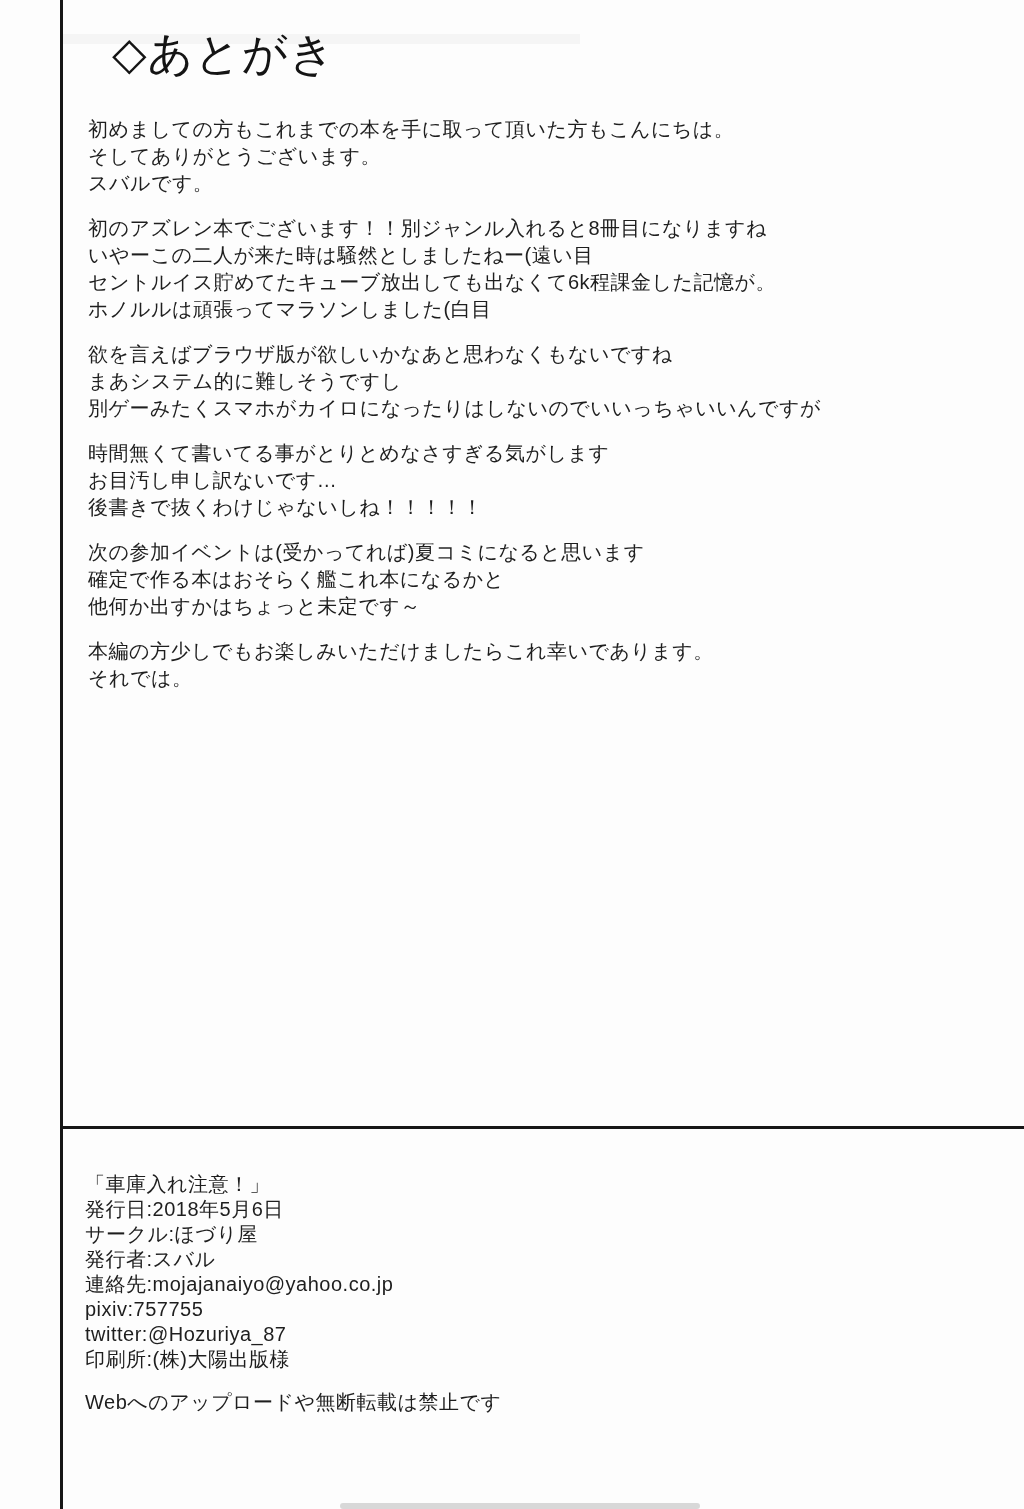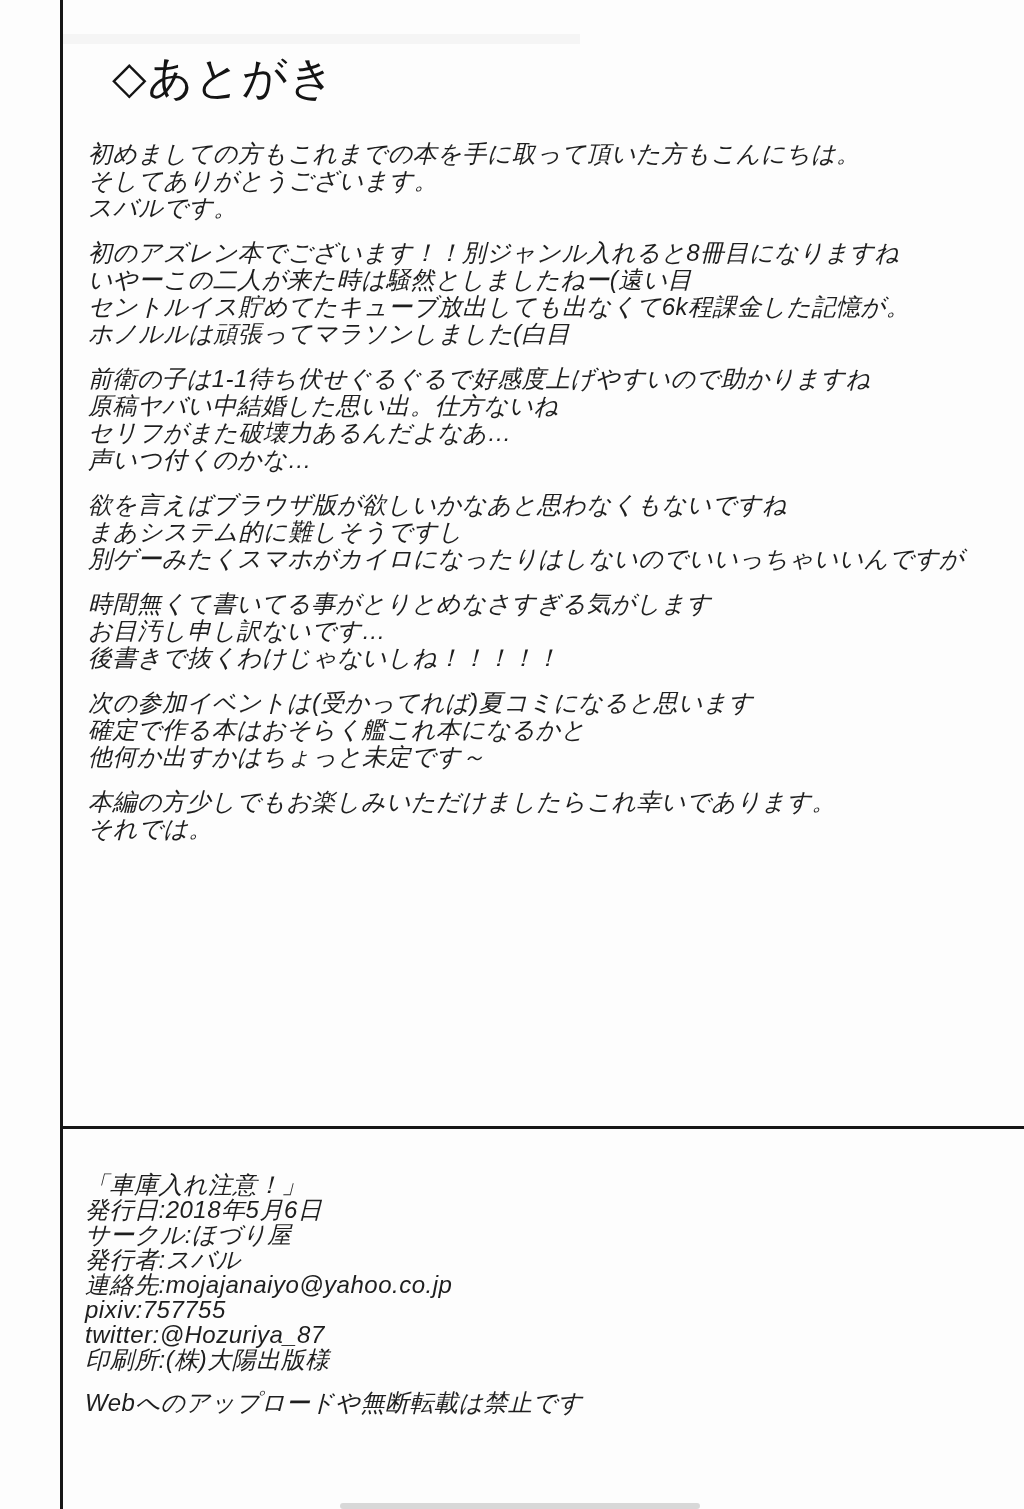--- a/index.html
+++ b/index.html
@@ -28,38 +28,37 @@
     position: absolute;
     left: 62px;
     top: 1126px;
     width: 962px;
     height: 3px;
     background: #161616;
   }
   .content {
     position: absolute;
     left: 88px;
-    top: 52px;
+    top: 28px;
     right: 8px;
   }
   .title {
     margin: 0 0 36px 24px;
     font-size: 45px;
     font-weight: normal;
     letter-spacing: 1px;
     color: #141414;
     line-height: 1.15;
   }
   .para {
     margin: 0 0 18px 0;
-    font-size: 24px;
+    font-size: 20px;
     line-height: 27px;
     white-space: pre-line;
     letter-spacing: 0.5px;
-    font-style: italic;
   }
   .colophon {
     position: absolute;
     left: 85px;
     top: 1172px;
     right: 8px;
   }
   .colophon .para {
     line-height: 25px;
   }
@@ -97,24 +96,20 @@
   <div class="content">
     <h1 class="title">◇あとがき</h1>
 
     <p class="para">初めましての方もこれまでの本を手に取って頂いた方もこんにちは。
 そしてありがとうございます。
 スバルです。</p>
     <p class="para">初のアズレン本でございます！！別ジャンル入れると8冊目になりますね
 いやーこの二人が来た時は騒然としましたねー(遠い目
 セントルイス貯めてたキューブ放出しても出なくて6k程課金した記憶が。
 ホノルルは頑張ってマラソンしました(白目</p>
-    <p class="para">前衛の子は1-1待ち伏せぐるぐるで好感度上げやすいので助かりますね
-原稿ヤバい中結婚した思い出。仕方ないね
-セリフがまた破壊力あるんだよなあ…
-声いつ付くのかな…</p>
     <p class="para">欲を言えばブラウザ版が欲しいかなあと思わなくもないですね
 まあシステム的に難しそうですし
 別ゲーみたくスマホがカイロになったりはしないのでいいっちゃいいんですが</p>
     <p class="para">時間無くて書いてる事がとりとめなさすぎる気がします
 お目汚し申し訳ないです…
 後書きで抜くわけじゃないしね！！！！！</p>
     <p class="para">次の参加イベントは(受かってれば)夏コミになると思います
 確定で作る本はおそらく艦これ本になるかと
 他何か出すかはちょっと未定です～</p>
     <p class="para">本編の方少しでもお楽しみいただけましたらこれ幸いであります。

